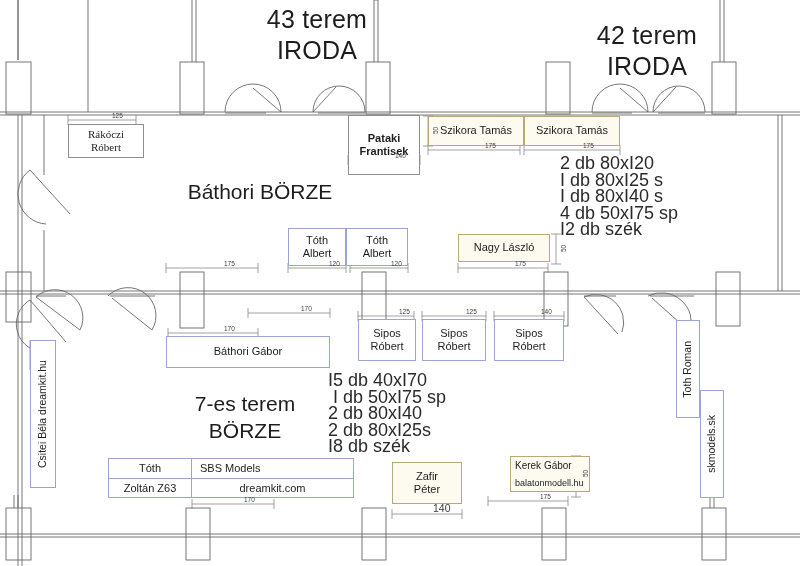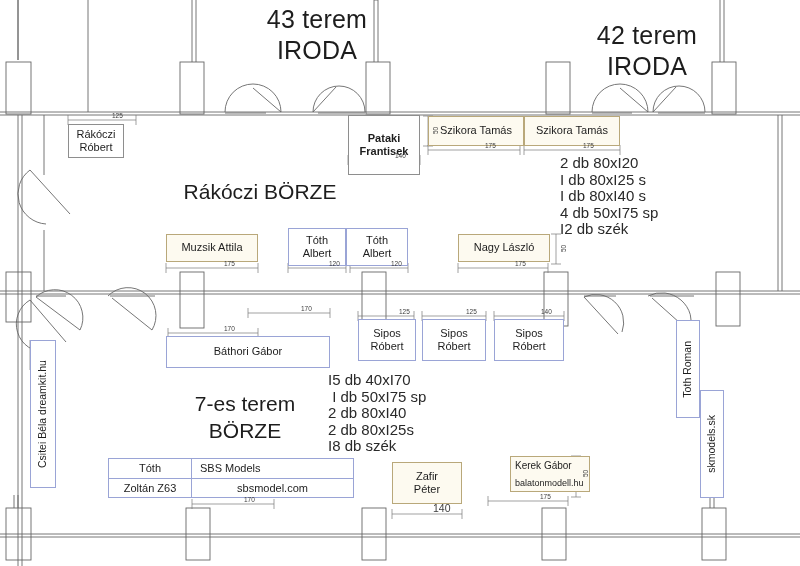--- a/index.html
+++ b/index.html
@@ -36,21 +36,21 @@
   .hall-title {
     position: absolute;
     font-size: 21px;
     color: #1d1d1d;
     white-space: nowrap;
     text-align: center;
     line-height: 1.3;
   }
   .note {
     position: absolute;
-    font-size: 15px;
+    font-size: 18px;
     line-height: 16.5px;
     color: #2a2a2a;
     white-space: pre;
   }
   .dim-txt {
     position: absolute;
     font-size: 6.5px;
     color: #3c3c3c;
     white-space: nowrap;
     transform-origin: center center;
@@ -287,50 +287,49 @@
   <div class="room-title" style="left:232px; top:4px; width:170px;">
     <div>43 terem</div>
     <div>IRODA</div>
   </div>
 
   <div class="room-title" style="left:562px; top:4px; width:170px;margin-top:16px;">
     <div>42 terem</div>
     <div>IRODA</div>
   </div>
 
-  <div class="hall-title" style="left:160px; top:178px; width:200px;">Rákóczi  BÖRZE</div>
+  <div class="hall-title" style="left:160px; top:178px; width:200px;">Báthori  BÖRZE</div>
 
   <div class="hall-title" style="left:160px; top:380px; width:170px;margin-top:10px;">
     <div>7-es terem</div>
     <div>BÖRZE</div>
   </div>
 
   <div class="note" style="left:560px; top:155px;">2 db 80xI20
 I db 80xI25 s
 I db 80xI40 s
 4 db 50xI75 sp
 I2 db szék</div>
 
   <div class="note" style="left:328px; top:372px;">I5 db 40xI70
  I db 50xI75 sp
 2 db 80xI40
 2 db 80xI25s
 I8 db szék</div>
 
-  <div class="tbl plain" style="left:68px; top:124px; width:56px; height:34px;">Rákóczi
+  <div class="tbl plain" style="left:68px; top:124px; width:76px; height:34px;font-family:Liberation Serif, serif;">Rákóczi
 Róbert</div>
 
   <div class="tbl plain" style="left:348px; top:115px; width:72px; height:60px;font-weight:bold;">Pataki
 Frantisek</div>
 
   <div class="tbl tan" style="left:428px; top:116px; width:96px; height:30px;">Szikora Tamás</div>
 
   <div class="tbl tan" style="left:524px; top:116px; width:96px; height:30px;">Szikora Tamás</div>
 
-  <div class="tbl tan" style="left:166px; top:234px; width:92px; height:28px;">Muzsik Attila</div>
 
   <div class="tbl blue" style="left:288px; top:228px; width:58px; height:38px;">Tóth
 Albert</div>
 
   <div class="tbl blue" style="left:346px; top:228px; width:62px; height:38px;">Tóth
 Albert</div>
 
   <div class="tbl tan" style="left:458px; top:234px; width:92px; height:28px;">Nagy László</div>
 
   <div class="tbl blue" style="left:166px; top:336px; width:164px; height:32px;">Báthori Gábor</div>
@@ -354,21 +353,21 @@
     <span class="vert" style="writing-mode:vertical-rl; transform:rotate(180deg); font-size:10.5px;">skmodels.sk</span>
   </div>
 
   <div class="split" style="left:108px; top:458px; width:84px; height:40px;">
     <div>Tóth</div>
     <div>Zoltán  Z63</div>
   </div>
 
   <div class="split" style="left:192px; top:458px; width:162px; height:40px; border-left:none;text-align:right;">
     <div style="justify-content:flex-start; padding-left:8px;">SBS Models</div>
-    <div>sbsmodel.com</div>
+    <div>dreamkit.com</div>
   </div>
 
   <div class="tbl tan" style="left:392px; top:462px; width:70px; height:42px;">Zafir
 Péter</div>
 
   <div class="split tan" style="left:510px; top:456px; width:80px; height:36px; background:#fdfaf0; border-color:#b9a87a;">
     <div class="small" style="justify-content:flex-start; padding-left:4px; font-size:10px;">Kerek Gábor</div>
     <div class="small" style="justify-content:flex-start; padding-left:4px; font-size:9px; border-top:none;">balatonmodell.hu</div>
   </div>
 

